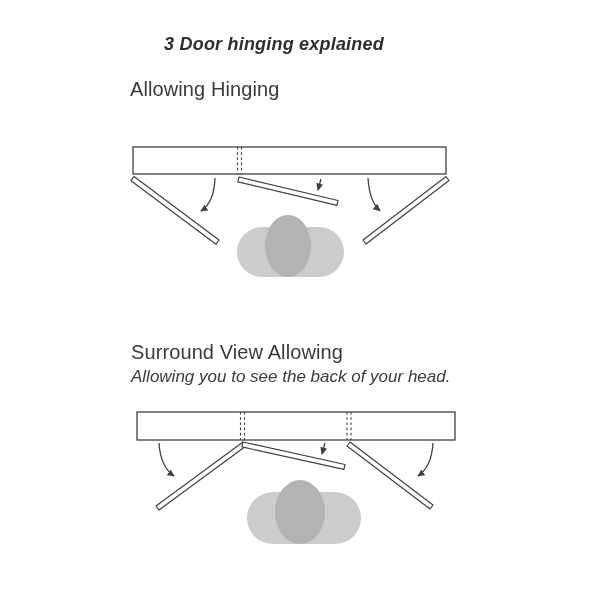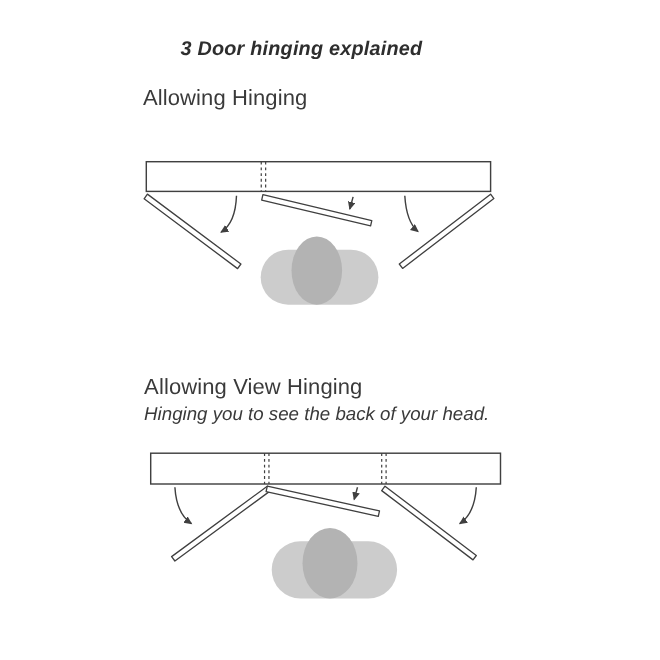--- a/index.html
+++ b/index.html
@@ -80,22 +80,22 @@
 
   <polygon class="door" points="134,176.5 219,240 216,244.2 131,180.7"></polygon>
   <polygon class="door" points="239,177 338,200.5 336.9,205.4 237.9,181.9"></polygon>
   <polygon class="door" points="446,176.5 363,240 366,244 449,180.5"></polygon>
 
   <path class="swing" d="M215,178 Q214,203 201,211" marker-end="url(#ah1)"></path>
   <line class="swing" x1="321" y1="179" x2="318" y2="190" marker-end="url(#ah1)"></line>
   <path class="swing" d="M368,178 Q369.5,202 380,210.5" marker-end="url(#ah1)"></path>
 </svg>
 
-<div class="section-heading heading-surround">Allowing View Hinging</div>
-<div class="section-subheading">Hinging you to see the back of your head.</div>
+<div class="section-heading heading-surround">Surround View Allowing</div>
+<div class="section-subheading">Allowing you to see the back of your head.</div>
 
 <svg id="diagram-surround" class="diagram" width="420" height="155" viewBox="90 403 420 155" xmlns="http://www.w3.org/2000/svg">
   <defs>
     <marker id="ah2" markerWidth="9" markerHeight="8" refX="6.5" refY="3.5" orient="auto" markerUnits="userSpaceOnUse">
       <path d="M0,0 L7.5,3.5 L0,7 Z" class="arrowhead"></path>
     </marker>
   </defs>
 
   <rect class="shoulders" x="247" y="492" width="114" height="52" rx="26" ry="26"></rect>
   <ellipse class="head" cx="300" cy="512" rx="25" ry="32"></ellipse>

